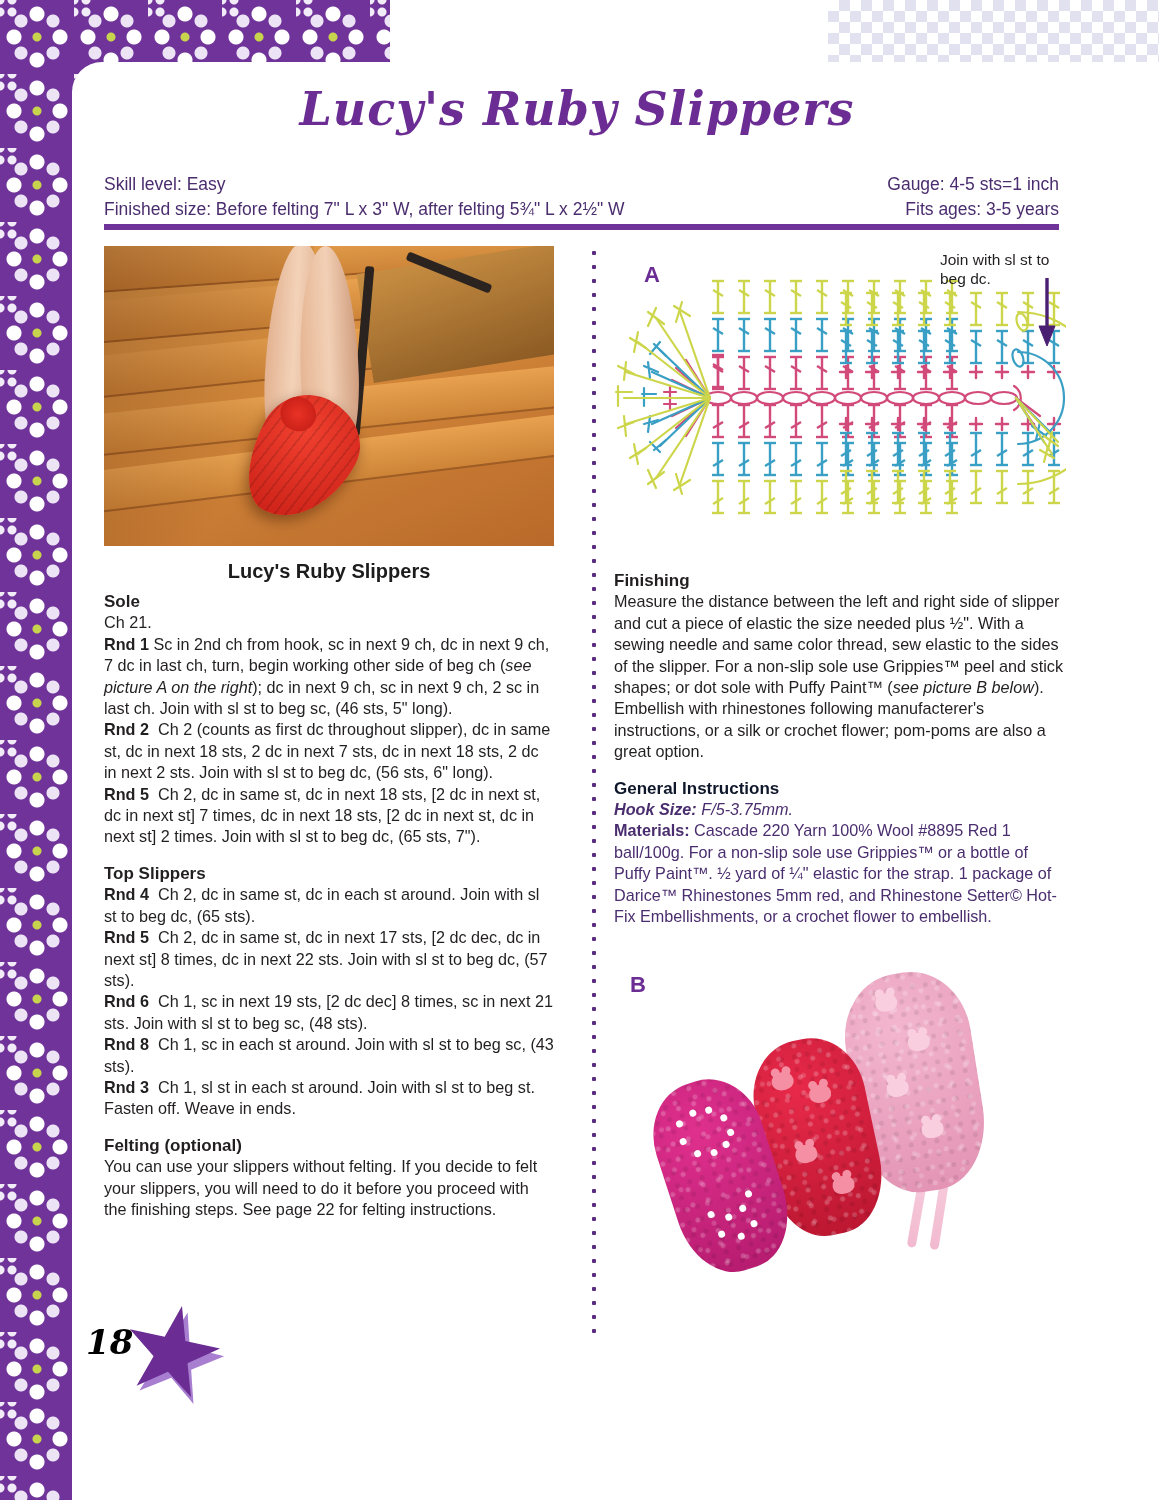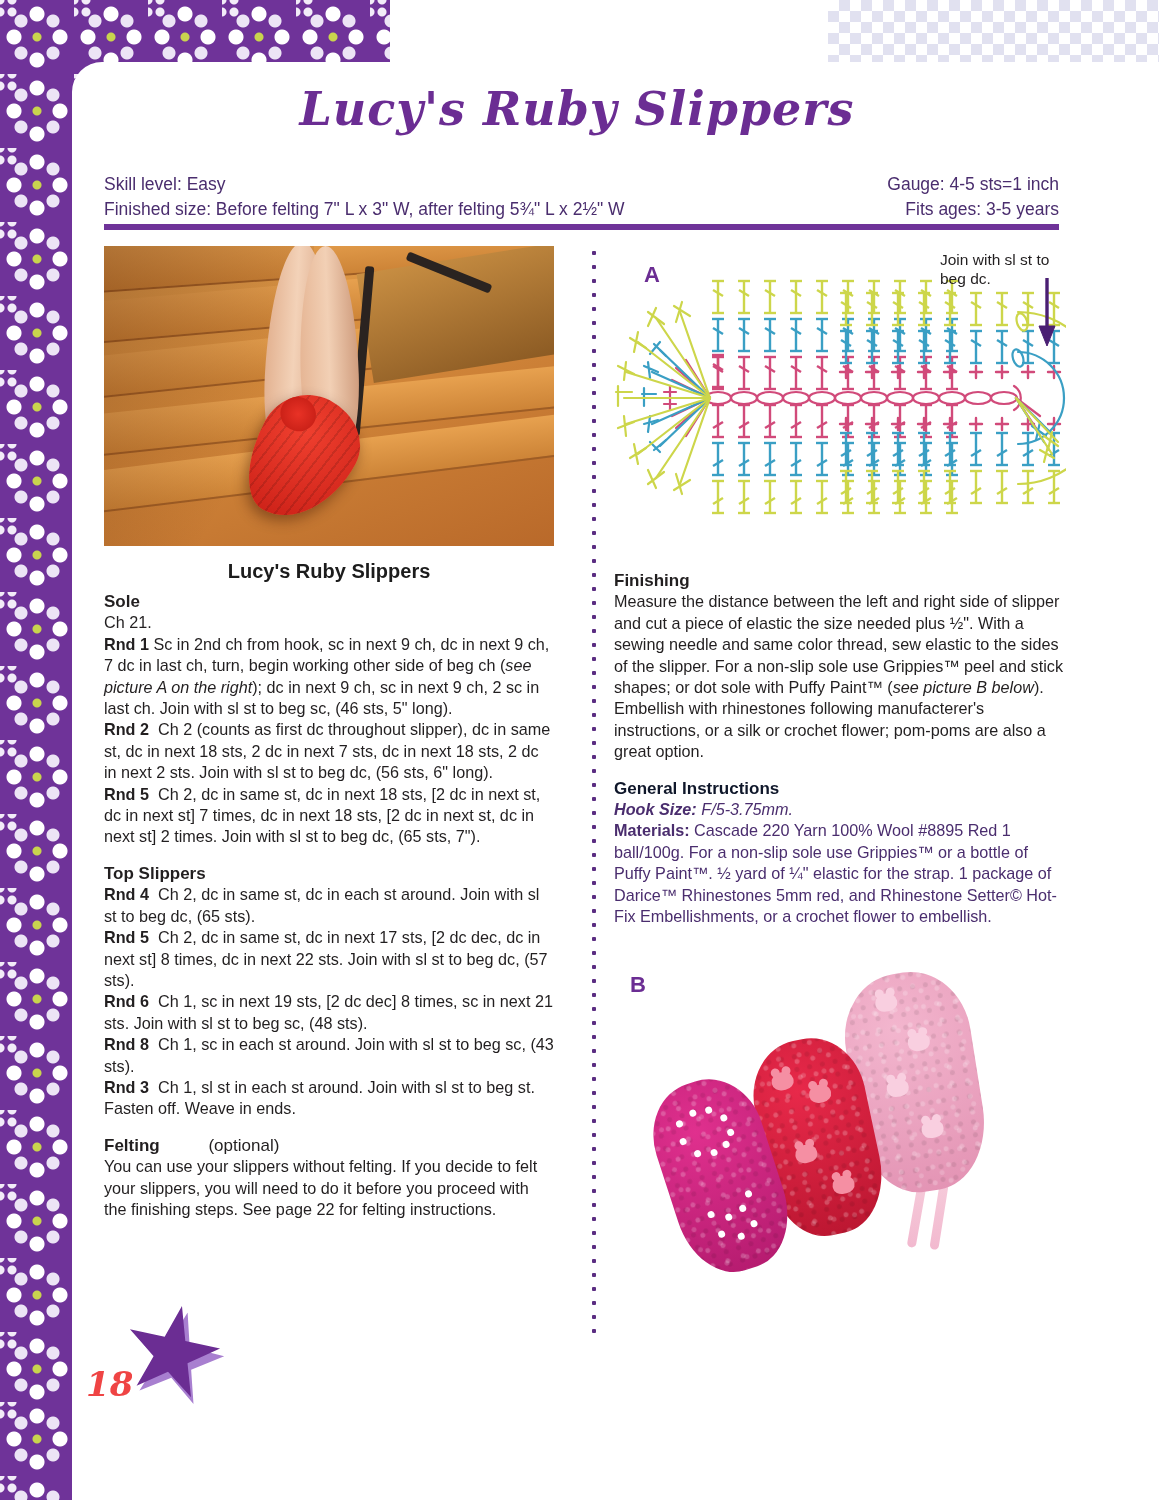--- a/index.html
+++ b/index.html
@@ -159,21 +159,21 @@
   .paw:before,.paw:after{content:"";position:absolute;top:-5px;width:9px;height:9px;border-radius:50%;background:inherit;}
   .paw:before{left:1px;}
   .paw:after{right:1px;}
   .dotgrip{position:absolute;width:7px;height:7px;border-radius:50%;background:#ffffff;}
   .strap{position:absolute;width:9px;height:86px;background:linear-gradient(180deg,#f7cfdd,#f2b9cf);border-radius:5px;}
 
   .cap-b{width:452px;font-size:16.2px;line-height:21.4px;color:#221f20;margin-top:16px;}
 
   
   .pagenum{position:absolute;left:86px;top:1322px;font-family:"DejaVu Serif",serif;
-    font-style:italic;font-weight:700;font-size:34px;color:#ef4444;margin-top:42px;}
+    font-style:italic;font-weight:700;font-size:34px;color:#000000;}
   .star-wrap{position:absolute;left:124px;top:1305px;width:104px;height:104px;}
   .star{position:absolute;width:96px;height:96px;
     clip-path:polygon(50% 0%,61% 35%,98% 35%,68% 57%,79% 91%,50% 70%,21% 91%,32% 57%,2% 35%,39% 35%);}
   .star-back{left:4px;top:6px;background:#a87fd0;transform:rotate(14deg);}
   .star-front{left:0;top:0;background:#6b2d93;transform:rotate(12deg);}
 </style>
 </head>
 <body>
 
 <div id="page">
@@ -252,21 +252,21 @@
         <span class="lbl">Rnd 6</span><span>&nbsp; </span><span>Ch 1, sc in next 19 sts, [2 dc dec] 8 times, sc in next 21 sts.  Join with sl st to beg sc, (48 sts).</span>
       </p>
       <p class="para">
         <span class="lbl">Rnd 8</span><span>&nbsp; </span><span>Ch 1, sc in each st around.  Join with sl st to beg sc, (43 sts).</span>
       </p>
       <p class="para">
         <span class="lbl">Rnd 3</span><span>&nbsp; </span><span>Ch 1, sl st in each st around.  Join with sl st to beg st. Fasten off.  Weave in ends.</span>
       </p>
 
       <div class="sec-head">
-        <span>Felting</span><span style="font-weight:400;padding-left:44px;"> (optional)</span>
+        <span>Felting</span><span style="font-weight:700;"> (optional)</span>
       </div>
       <p class="para">You can use your slippers without felting.  If you decide to felt your slippers, you will need to do it before you proceed with the finishing steps.  See page 22 for felting instructions.</p>
     </div>
   </div>
 
   <div class="col-right">
 
     <div class="diagram-wrap">
       <div class="fig-label" style="left:30px;top:16px;">A</div>
       <div class="note">Join with sl st to beg dc.</div>

